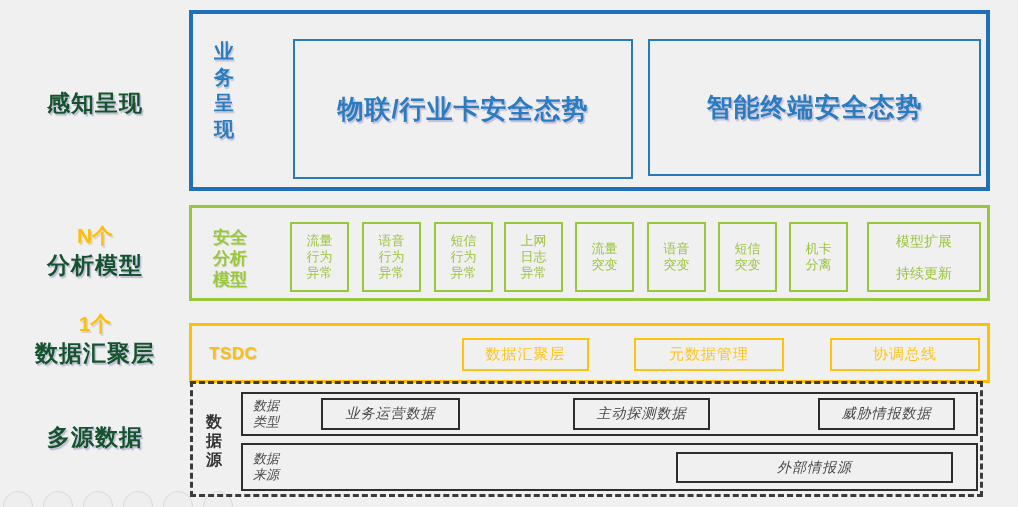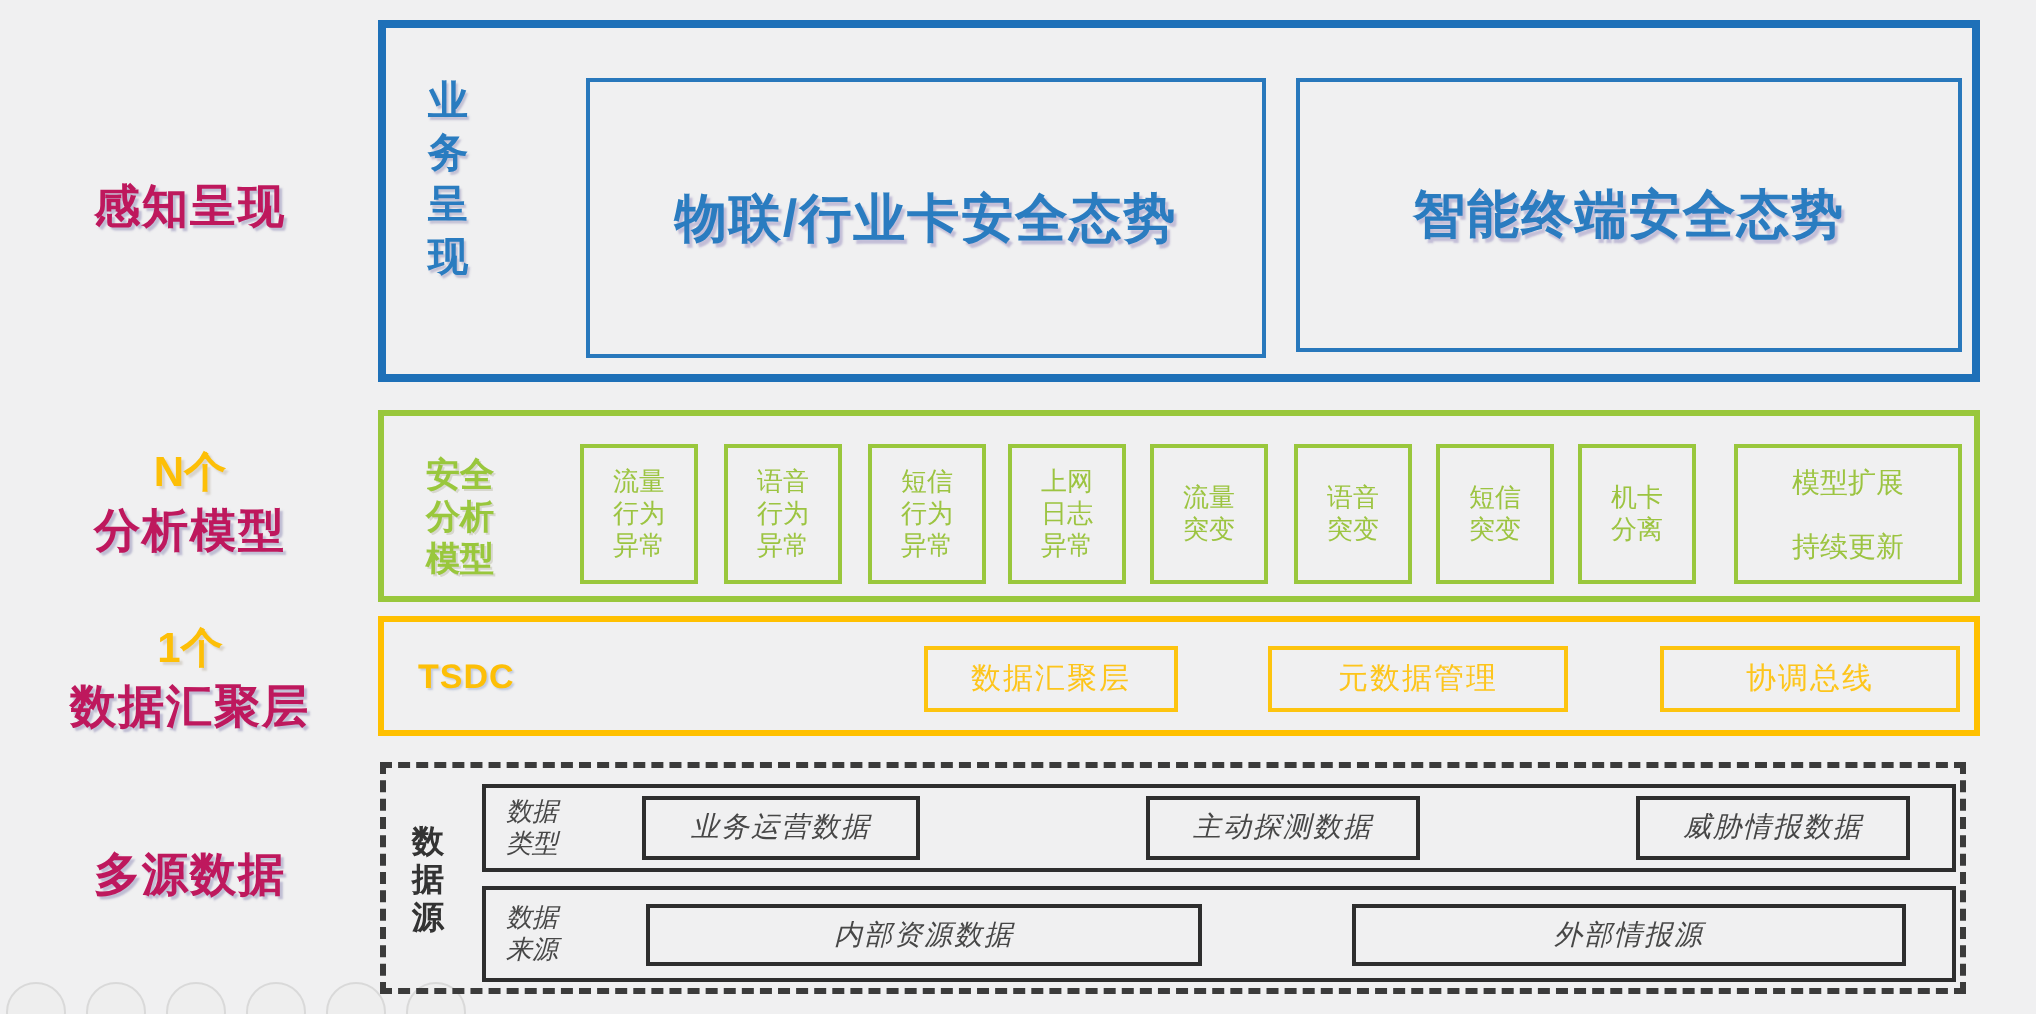--- a/index.html
+++ b/index.html
@@ -10,21 +10,21 @@
   }
   .sec{position:absolute;box-sizing:border-box;background:transparent;z-index:2;}
   .cell{
     position:absolute;box-sizing:border-box;
     display:flex;align-items:center;justify-content:center;
     text-align:center;white-space:pre-line;
   }
   
   .llabel{position:absolute;left:28px;width:134px;text-align:center;z-index:2;}
   .llabel .cn{
-    color:#be185d;font-size:23px;font-weight:bold;letter-spacing:1px;
+    color:#14532d;font-size:23px;font-weight:bold;letter-spacing:1px;
     text-shadow:1.5px 1.5px 1px rgba(150,145,185,.55);
   }
   .llabel .num{
     color:#fdbf07;font-size:21px;font-weight:bold;
     text-shadow:1.5px 1.5px 1px rgba(180,170,150,.4);
   }
   
   .sec-blue{left:189px;top:10px;width:801px;height:181px;border:4px solid #1e70b8;}
   .blue-side{
     left:18px;top:24px;width:26px;
@@ -42,21 +42,21 @@
     left:16px;top:19px;width:44px;
     color:#99c73c;font-size:17px;font-weight:bold;line-height:21px;
     text-shadow:1px 1px 0 rgba(170,170,140,.35);
   }
   .green-box{
     border:2px solid #99c73c;top:14px;height:70px;width:59px;
     color:#9cc441;font-size:13px;line-height:16px;
   }
   .green-box.wide{width:114px;font-size:14px;}
   
-  .sec-yellow{left:189px;top:308px;width:801px;height:60px;border:3px solid #ffc000;}
+  .sec-yellow{left:189px;top:323px;width:801px;height:60px;border:3px solid #ffc000;}
   .yellow-side{
     left:17px;top:18px;
     color:#fdbf07;font-size:17px;font-weight:bold;letter-spacing:.5px;
     text-shadow:1px 1px 1px rgba(140,160,200,.45);
   }
   .yellow-box{
     border:2px solid #fdc40f;top:12px;height:33px;
     color:#fdc51c;font-size:15px;letter-spacing:1px;
   }
   
@@ -154,21 +154,20 @@
     <div class="cell ds-label">数据
 类型</div>
     <div class="cell ds-box" style="left:78px;top:4px;width:139px;height:32px">业务运营数据</div>
     <div class="cell ds-box" style="left:330px;top:4px;width:137px;height:32px">主动探测数据</div>
     <div class="cell ds-box" style="left:575px;top:4px;width:137px;height:32px">威胁情报数据</div>
   </div>
 
   <div class="ds-row ds-row2">
     <div class="cell ds-label">数据
 来源</div>
-    <div class="cell ds-box" style="left:80px;top:7px;width:278px;height:31px">内部资源数据</div>
     <div class="cell ds-box" style="left:433px;top:7px;width:277px;height:31px">外部情报源</div>
   </div>
 </div>
 
 <div class="wm" style="left:3px"></div>
 <div class="wm" style="left:43px"></div>
 <div class="wm" style="left:83px"></div>
 <div class="wm" style="left:123px"></div>
 <div class="wm" style="left:163px"></div>
 <div class="wm" style="left:203px"></div>

